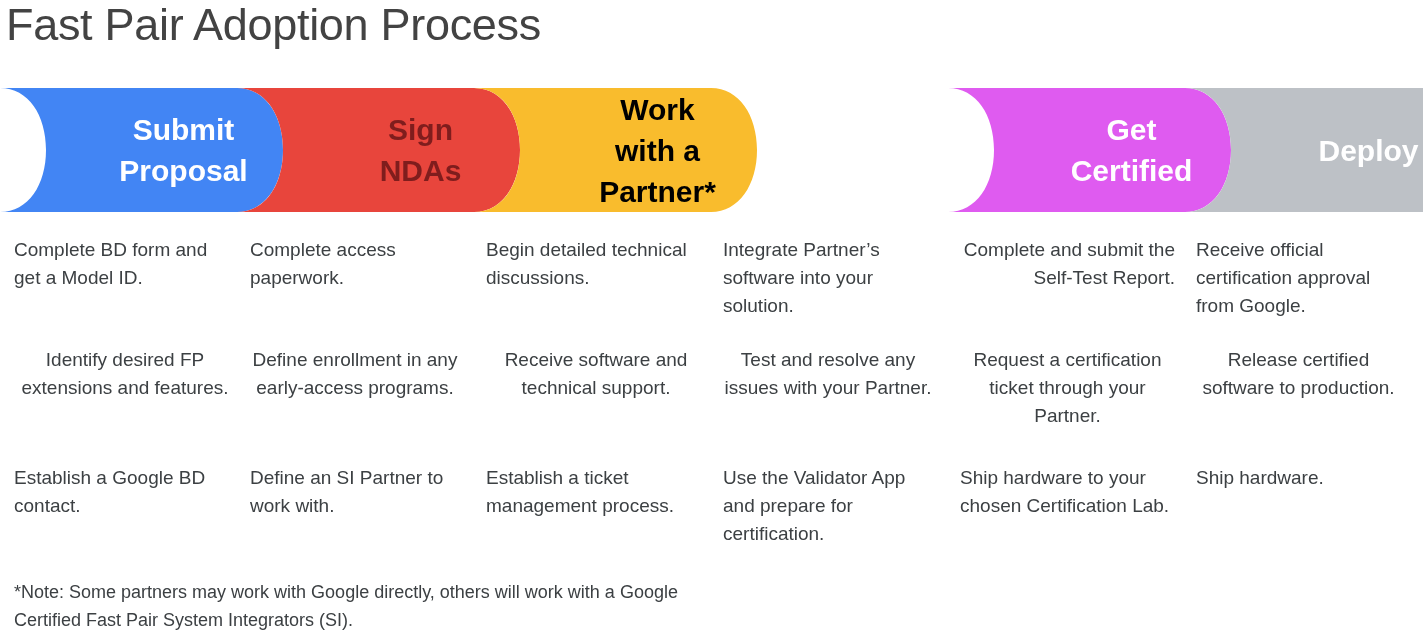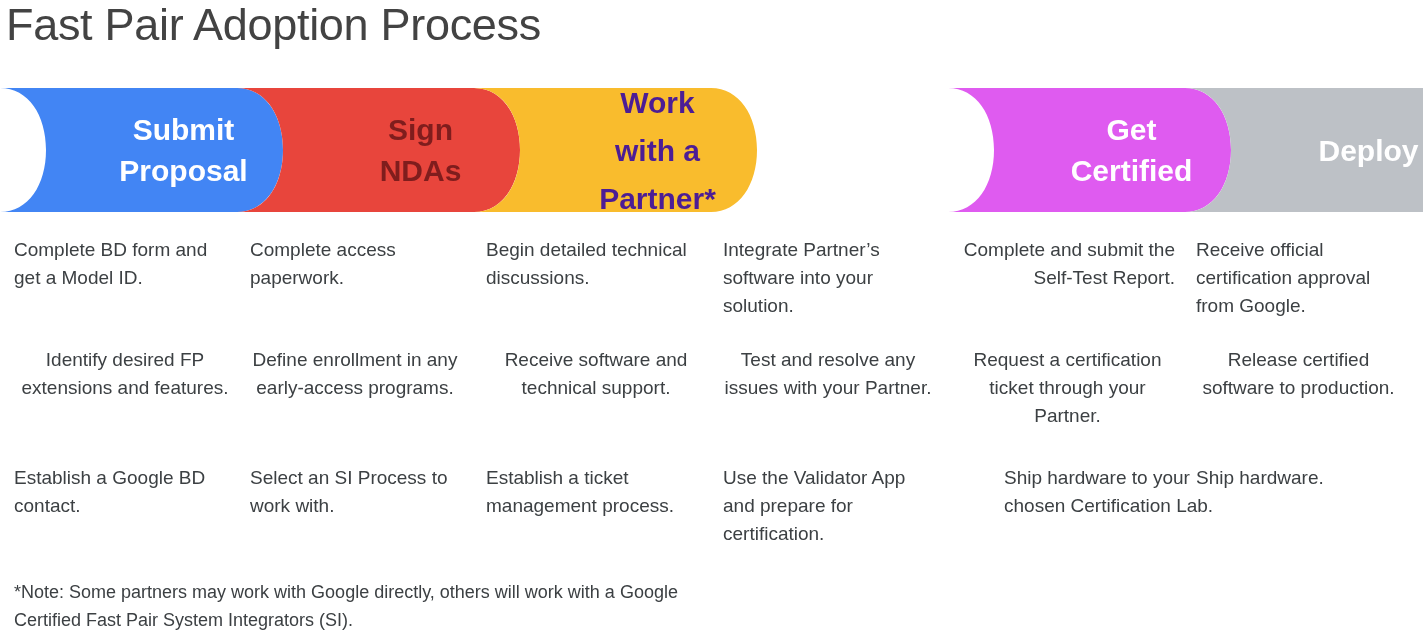--- a/index.html
+++ b/index.html
@@ -121,21 +121,21 @@
       </svg>
       <div class="chevron-label" style="padding-left: 42px; color: #7f1d1d;">
         <span>Sign</span>
         <span>NDAs</span>
       </div>
     </div>
     <div class="chevron" style="left: 474px; width: 283px;">
       <svg width="283" height="124" viewBox="0 0 283 124">
         <path d="M 0 0 L 237 0 C 265 0 283 27.28 283 62 C 283 96.72 265 124 237 124 L 0 124 C 28.52 124 46 96.72 46 62 C 46 27.28 28.52 0 0 0 Z" fill="#F9BC2D"></path>
       </svg>
-      <div class="chevron-label" style="padding-left: 42px; color: #4c1d95; gap: 7px;">
+      <div class="chevron-label" style="padding-left: 42px; color: #000000;">
         <span>Work</span>
         <span>with a</span>
         <span>Partner*</span>
       </div>
     </div>
     <div class="chevron" style="left: 948px; width: 283px;">
       <svg width="283" height="124" viewBox="0 0 283 124">
         <path d="M 0 0 L 237 0 C 265 0 283 27.28 283 62 C 283 96.72 265 124 237 124 L 0 124 C 28.52 124 46 96.72 46 62 C 46 27.28 28.52 0 0 0 Z" fill="#DF5BF0"></path>
       </svg>
       <div class="chevron-label" style="padding-left: 42px; color: rgb(255, 255, 255);">
@@ -165,21 +165,21 @@
     <div class="grid-row" style="position: absolute; left: 0px; top: 110px; width: 1419px; height: 100px; text-align: center;">
       <div class="cell" style="left: 14px; width: 222px;">Identify desired FP extensions and features.</div>
       <div class="cell" style="left: 250px; width: 210px;">Define enrollment in any early-access programs.</div>
       <div class="cell" style="left: 486px; width: 220px;">Receive software and technical support.</div>
       <div class="cell" style="left: 723px; width: 210px;">Test and resolve any issues with your Partner.</div>
       <div class="cell" style="left: 960px; width: 215px;">Request a certification ticket through your Partner.</div>
       <div class="cell" style="left: 1196px; width: 205px;">Release certified software to production.</div>
     </div>
     <div class="grid-row" style="position: absolute; left: 0px; top: 228px; width: 1423px; height: 100px;">
       <div class="cell" style="left: 14px; width: 222px;">Establish a Google BD contact.</div>
-      <div class="cell" style="left: 250px; width: 210px;">Select an SI Process to work with.</div>
+      <div class="cell" style="left: 250px; width: 210px;">Define an SI Partner to work with.</div>
       <div class="cell" style="left: 486px; width: 220px;">Establish a ticket management process.</div>
       <div class="cell" style="left: 723px; width: 210px;">Use the Validator App and prepare for certification.</div>
-      <div class="cell" style="left: 960px; width: 215px; margin-left: 44px;">Ship hardware to your chosen Certification Lab.</div>
+      <div class="cell" style="left: 960px; width: 215px;">Ship hardware to your chosen Certification Lab.</div>
       <div class="cell" style="left: 1196px; width: 205px;">Ship hardware.</div>
     </div>
   </div>
 
 <div class="footnote">*Note: Some partners may work with Google directly, others will work with a Google Certified Fast Pair System Integrators (SI).</div>
 
 </body></html>

